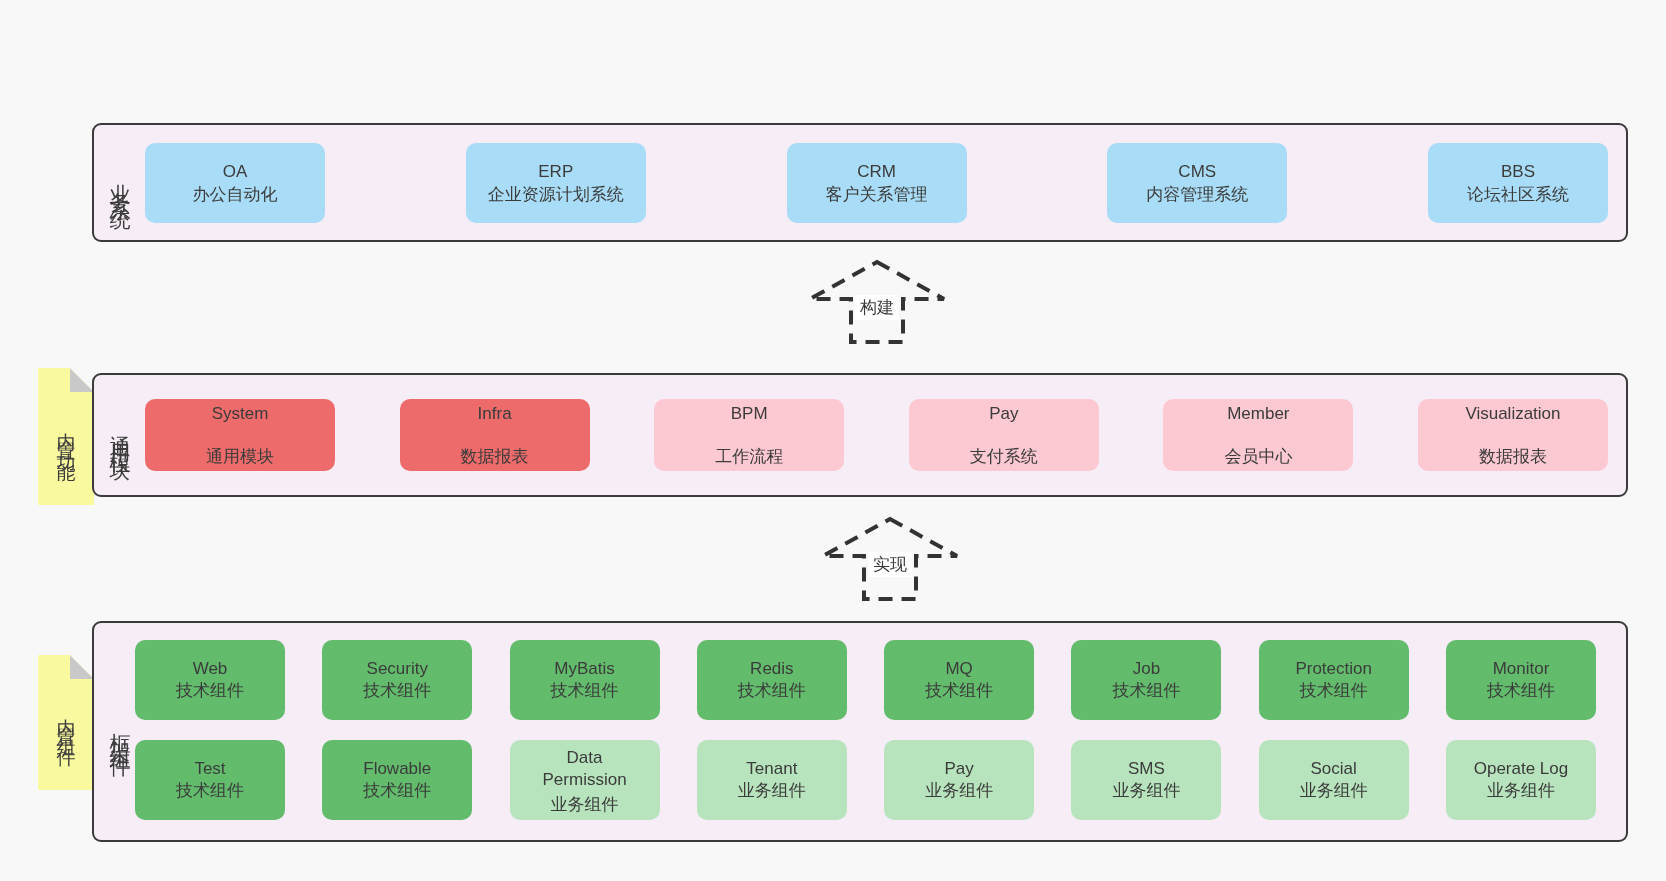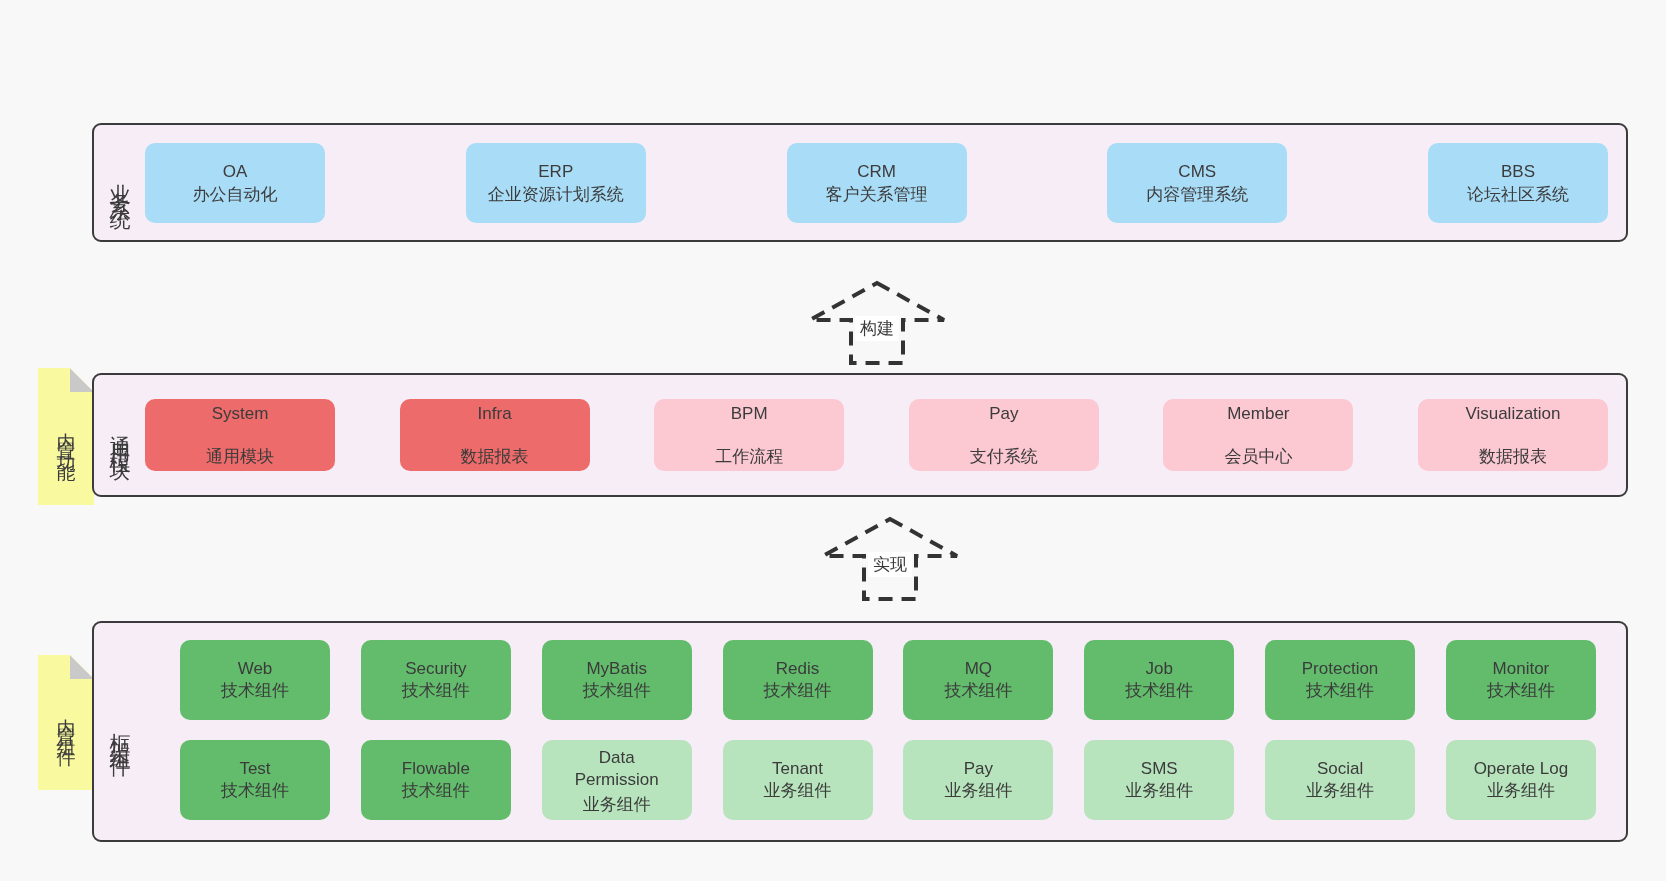--- a/index.html
+++ b/index.html
@@ -13,21 +13,21 @@
   .band-mid { top:373px; height:124px; }
   .band-bot { top:621px; height:221px; }
 
   .band-label { position:absolute; left:12px; top:50%; transform:translateY(-50%);
                 writing-mode:vertical-lr; font-size:21px; letter-spacing:8px;
                 color:var(--text,#3b3b3b); white-space:nowrap; }
 
   .row { display:flex; justify-content:space-between; align-items:center; }
   .band-top .row, .band-mid .row { height:100%; padding:0 18px 0 51px; }
   .band-bot .rows { display:flex; flex-direction:column; justify-content:space-between;
-                    height:100%; box-sizing:border-box; padding:17px 30px 20px 86px; }
+                    height:100%; box-sizing:border-box; padding:17px 30px 20px 41px; }
 
   .box { border-radius:10px; display:flex; flex-direction:column; justify-content:center;
          align-items:center; text-align:center; color:var(--text,#3b3b3b);
          font-size:17px; line-height:23px; box-sizing:border-box; padding:0 8px; }
   .band-top .box { width:180px; height:80px; }
   .band-mid .box { width:190px; height:72px;gap:20px; }
   .band-bot .box { width:150px; height:80px; line-height:22px; }
 
   .blue        { background:var(--blue,#a9dcf6); }
   .red         { background:var(--red,#ee6b6b); }
@@ -42,21 +42,21 @@
             clip-path:polygon(0 0, calc(100% - 24px) 0, 100% 24px, 100% 100%, 0 100%); }
   .sticky-mid { left:38px; top:368px; height:137px; }
   .sticky-bot { left:38px; top:655px; height:135px; }
   .sticky-fold { position:absolute; top:0; right:0; width:24px; height:24px;
                  background:var(--fold,#c9c9c9); clip-path:polygon(0 0, 100% 100%, 0 100%); }
   .sticky-text { writing-mode:vertical-lr; font-size:19px; letter-spacing:10px;
                  color:var(--text,#3b3b3b); white-space:nowrap; }
 
   
   .arrow { position:absolute; width:140px; height:86px; }
-  .arrow-1 { left:807px; top:280px; }
+  .arrow-1 { left:807px; top:259px; }
   .arrow-2 { left:820px; top:516px; }
   .arrow svg { display:block; width:100%; height:100%; }
   .arrow-label { position:absolute; left:50%; top:36px; transform:translateX(-50%);
                  background:#ffffff; padding:1px 5px; font-size:17px;
                  color:var(--text,#3b3b3b); white-space:nowrap; }
 </style>
 </head>
 <body>
 
 <div class="canvas">

